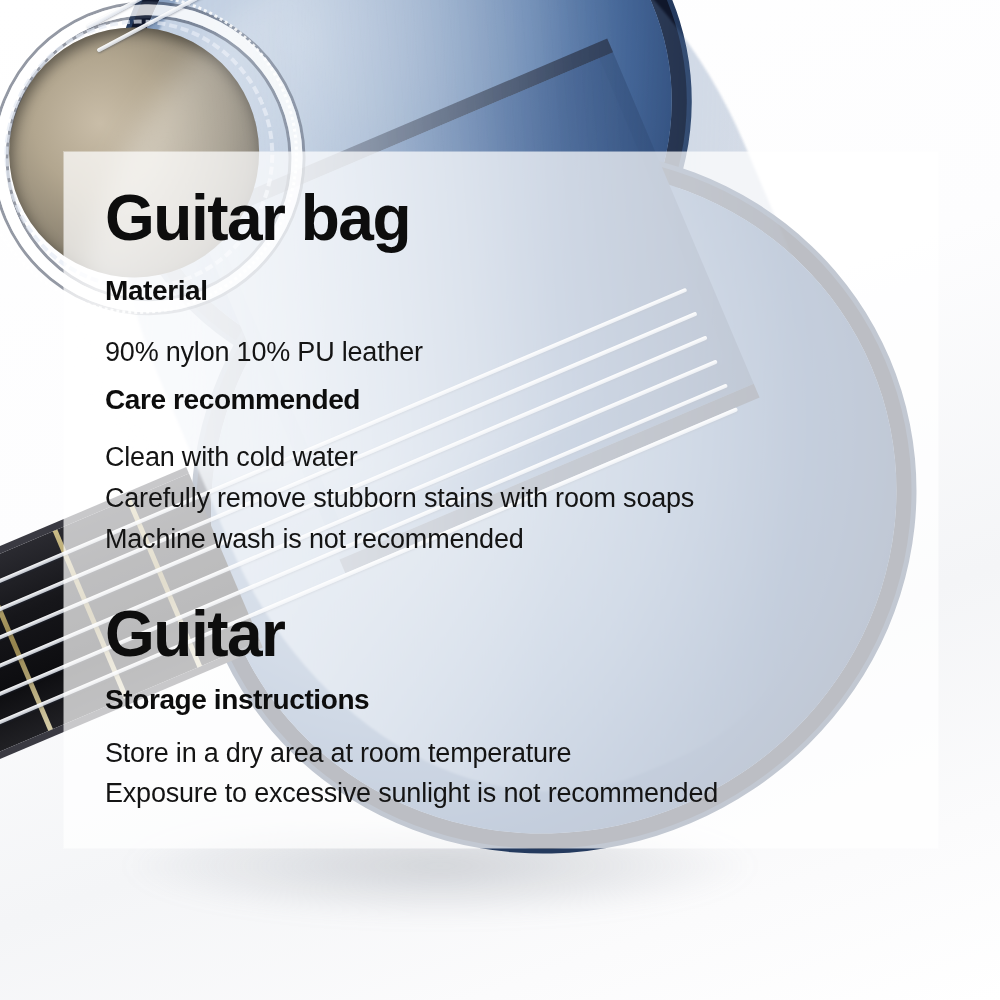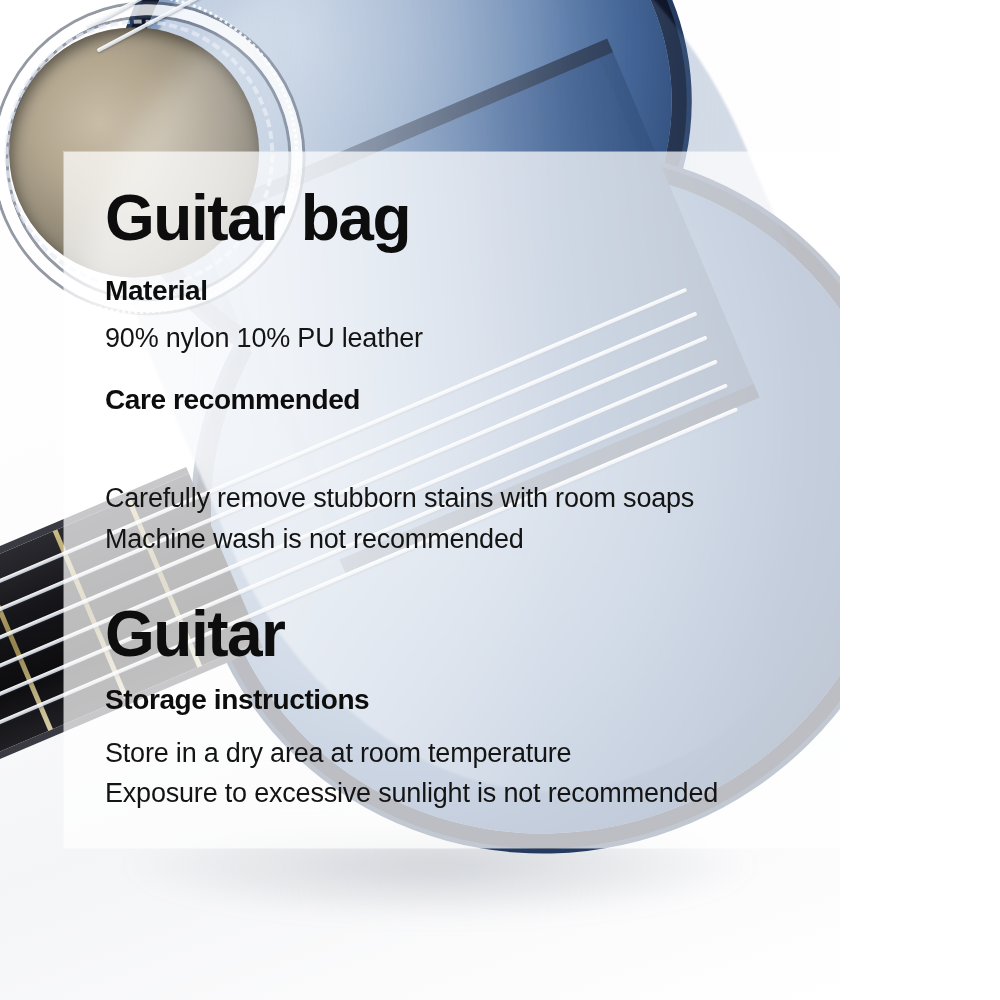--- a/index.html
+++ b/index.html
@@ -1,19 +1,19 @@
 <!DOCTYPE html>
 <html><head>
 <meta charset="utf-8">
 <style>
   html,body{margin:0;padding:0;background:#fff;}
   body{width:1000px;height:1000px;overflow:hidden;
        font-family:"Liberation Sans",sans-serif;}
 
-  #stage{position:relative;width:840px;height:1000px;overflow:hidden;background:#ffffff;}
+  #stage{position:relative;width:1000px;height:1000px;overflow:hidden;background:#ffffff;}
 
   
   .photo{position:absolute;inset:0;overflow:hidden;}
 
   
   .backdrop{position:absolute;inset:0;
     background:linear-gradient(160deg,#ffffff 0%,#fdfdfe 42%,#f4f5f7 68%,#fbfbfc 86%,#ffffff 100%);}
 
   
   .floor-shadow{position:absolute;left:120px;top:830px;width:640px;height:90px;
@@ -83,21 +83,21 @@
     box-shadow:0 0 0 1px rgba(255,255,255,.35);}
 
   
   .txt{position:absolute;left:105px;color:#0d0d0d;white-space:nowrap;}
   .h1{font-size:64px;font-weight:700;letter-spacing:-1.5px;line-height:1;}
   .h2{font-size:28px;font-weight:700;letter-spacing:-.4px;line-height:1;}
   .body{font-size:27px;font-weight:400;letter-spacing:-.2px;line-height:1;color:#141414;}
 
   #t-guitar-bag{top:186px;}
   #t-material{top:277px;}
-  #t-material-body{top:325px;}
+  #t-material-body{top:339px;}
   #t-care{top:386px;}
   #t-care-1{top:444px;}
   #t-care-2{top:485px;}
   #t-care-3{top:526px;}
   #t-guitar{top:602px;}
   #t-storage{top:686px;}
   #t-storage-1{top:740px;}
   #t-storage-2{top:780px;}
 </style>
 </head>
@@ -150,20 +150,21 @@
   </div>
 
   <div class="panel"></div>
 
   <div class="txt h1" id="t-guitar-bag">Guitar bag</div>
 
   <div class="txt h2" id="t-material">Material</div>
   <div class="txt body" id="t-material-body">90% nylon 10% PU leather</div>
 
   <div class="txt h2" id="t-care">Care recommended</div>
+  <div class="txt body" id="t-care-1">Clean with cold water</div>
   <div class="txt body" id="t-care-2">Carefully remove stubborn stains with room soaps</div>
   <div class="txt h1" id="t-guitar">Guitar</div>
 
   <div class="txt body" id="t-care-3">Machine wash is not recommended</div>
 
   <div class="txt h2" id="t-storage">Storage instructions</div>
   <div class="txt body" id="t-storage-1">Store in a dry area at room temperature</div>
   <div class="txt body" id="t-storage-2">Exposure to excessive sunlight is not recommended</div>
 
 </div>

